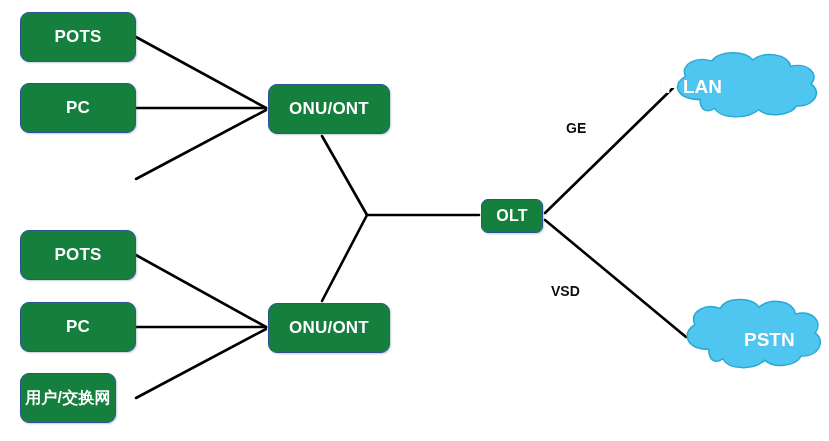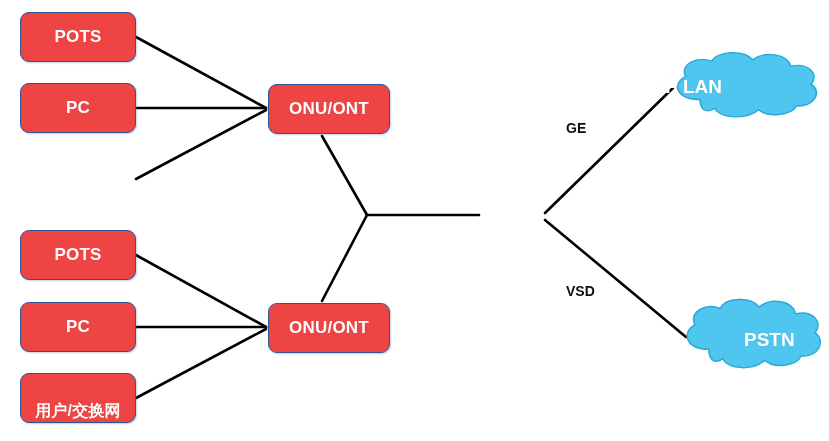--- a/index.html
+++ b/index.html
@@ -20,21 +20,21 @@
   svg.layer {
     position: absolute;
     left: 0;
     top: 0;
     width: 829px;
     height: 441px;
   }
   .node-box {
     position: absolute;
     box-sizing: border-box;
-    background: #ef4444;
+    background: #15803d;
     border: 1px solid #2f5496;
     border-radius: 9px;
     color: #ffffff;
     display: flex;
     align-items: center;
     justify-content: center;
     font-weight: bold;
     letter-spacing: 0.2px;
     text-shadow: 0 0 1px rgba(0,0,0,0.15);
     box-shadow: 1px 1px 2px rgba(90,110,150,0.35);
@@ -102,43 +102,46 @@
 
 
   <div class="node-box latin" style="left:20px;top:230px;width:116px;height:50px;">
     <span>POTS</span>
   </div>
 
   <div class="node-box latin" style="left:20px;top:302px;width:116px;height:50px;">
     <span>PC</span>
   </div>
 
-  <div class="node-box cjk" style="left:20px;top:373px;width:116px;height:50px;align-items:flex-end;">
+  <div class="node-box cjk" style="left:20px;top:373px;width:96px;height:50px;">
     <span>用户/交换网</span>
   </div>
 
   <div class="node-box latin" style="left:268px;top:84px;width:122px;height:50px;">
     <span>ONU/ONT</span>
   </div>
 
   <div class="node-box latin" style="left:268px;top:303px;width:122px;height:50px;">
     <span>ONU/ONT</span>
   </div>
 
+  <div class="node-box small" style="left:481px;top:199px;width:62px;height:34px;">
+    <span>OLT</span>
+  </div>
 
   <div class="cloud-label" style="left:660px;top:76px;">
     <span>IP LAN</span>
   </div>
 
   <div class="cloud-label" style="left:712px;top:329px;margin-left:32px;">
     <span>PSTN</span>
   </div>
 
 
   <div class="edge-label" style="left:566px;top:120px;">
     <span>GE</span>
   </div>
 
-  <div class="edge-label" style="left:566px;top:283px;">
+  <div class="edge-label" style="left:551px;top:283px;">
     <span>VSD</span>
   </div>
 
 </div>
 
 </body></html>

